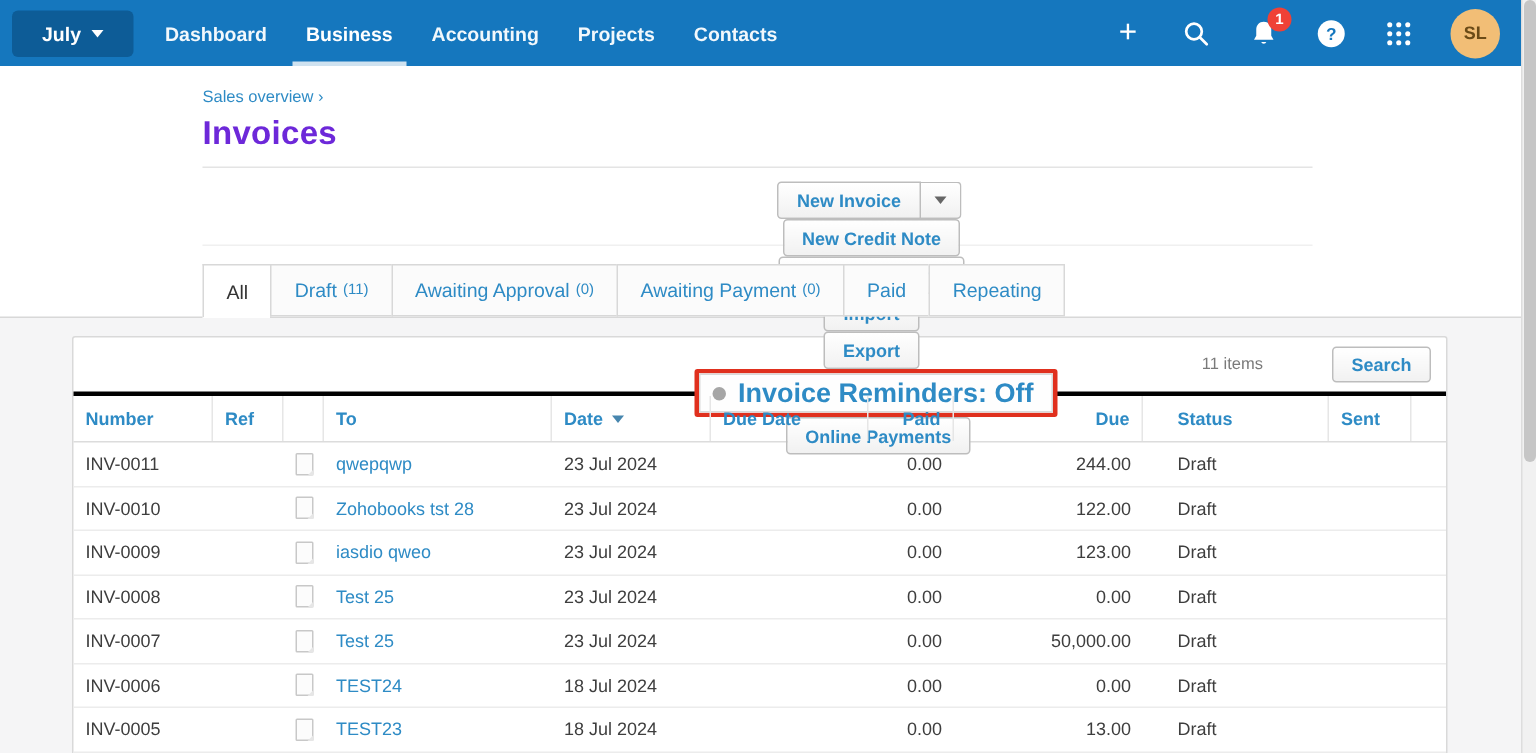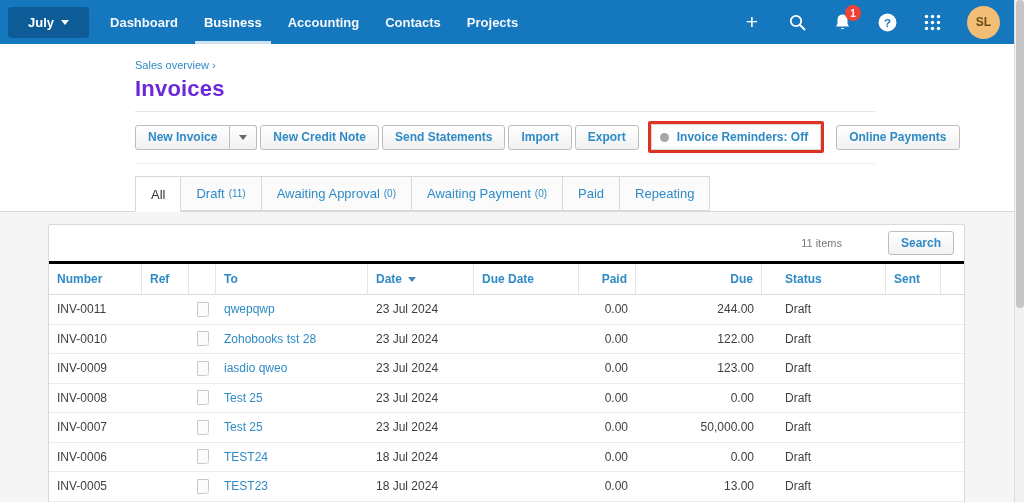--- a/index.html
+++ b/index.html
@@ -33,29 +33,29 @@
   .nav-ic{width:20px;height:20px;display:flex;align-items:center;justify-content:center;position:relative;cursor:pointer;}
   .plus-glyph{color:#fff;font-size:21px;font-weight:normal;line-height:18px;}
   .badge{position:absolute;top:-7px;right:-9px;min-width:16px;height:16px;border-radius:8px;background:var(--badge_red);color:#fff;font-size:10px;font-weight:bold;display:flex;align-items:center;justify-content:center;padding:0 4px;}
   .avatar{width:33px;height:33px;border-radius:50%;background:var(--avatar_bg);color:var(--avatar_text);font-size:12px;font-weight:bold;display:flex;align-items:center;justify-content:center;cursor:pointer;}
 
   
   .content-head{padding:11px 0 0 135px;}
   .breadcrumb{font-size:11px;color:var(--link_blue);cursor:pointer;display:inline-block;}
   .page-title{font-size:22px;font-weight:bold;color:#6d28d9;margin:3px 0 0 0;letter-spacing:0.2px;}
   .rule{width:740px;height:1px;background:#E4E4E4;margin-top:9px;}
-  .toolbar{display:flex;align-items:center;margin-top:9px;height:32px;}
+  .toolbar{display:flex;align-items:center;margin-top:9px;height:32px;flex-direction:column;}
   .btn{background:linear-gradient(#FFFFFF,#F1F1F1);border:1px solid #BDBDBD;border-radius:3px;color:var(--link_blue);font-weight:bold;font-size:12px;padding:5px 12px;height:25px;display:inline-flex;align-items:center;cursor:pointer;font-family:inherit;white-space:nowrap;}
   .btn + .btn, .split + .btn{margin-left:3px;}
   .split{display:inline-flex;}
   .split .btn{border-radius:3px 0 0 3px;}
   .split .btn-caret{background:linear-gradient(#FFFFFF,#F1F1F1);border:1px solid #BDBDBD;border-left:none;border-radius:0 3px 3px 0;width:27px;height:25px;display:flex;align-items:center;justify-content:center;cursor:pointer;}
   .split .btn-caret .caret{border-top-color:#666;}
   .annotation{border:3px solid var(--annotation_red);border-radius:2px;margin-left:9px;display:inline-flex;}
-  .reminders-btn{background:#FEFEFE;border:1px solid #D9D9D9;color:var(--link_blue);font-weight:bold;font-size:12px;height:26px;padding:0 12px 0 8px;display:inline-flex;align-items:center;gap:8px;cursor:pointer;font-family:inherit;white-space:nowrap;}
+  .reminders-btn{background:#FEFEFE;border:1px solid #D9D9D9;color:var(--link_blue);font-weight:bold;font-size:18px;height:26px;padding:0 12px 0 8px;display:inline-flex;align-items:center;gap:8px;cursor:pointer;font-family:inherit;white-space:nowrap;}
   .dot-ic{width:9px;height:9px;border-radius:50%;background:#A6A6A6;display:inline-block;}
   .annotation + .btn{margin-left:12px;}
   .rule2{width:740px;height:1px;background:#F0F0F0;margin-top:10px;}
 
   
   .tabbar{display:flex;align-items:stretch;height:36px;margin-top:12px;padding-left:135px;border-bottom:1px solid var(--border_gray);}
   .tab{display:flex;align-items:center;gap:4px;padding:0 15px;font-size:13px;color:var(--link_blue);background:#FBFBFB;border:1px solid var(--border_gray);border-right:none;cursor:pointer;}
   .tab:last-child{border-right:1px solid var(--border_gray);}
   .tab .count{font-size:10px;color:var(--link_blue);}
   .tab.active{background:#fff;color:#333;font-weight:normal;margin-bottom:-1px;border-bottom:1px solid #fff;z-index:2;}
@@ -97,24 +97,24 @@
     <div class="nav-item">
         <span>Dashboard</span>
       </div>
     <div class="nav-item active">
         <span>Business</span>
       </div>
     <div class="nav-item">
         <span>Accounting</span>
       </div>
     <div class="nav-item">
+        <span>Projects</span>
+      </div>
+    <div class="nav-item">
         <span>Contacts</span>
-      </div>
-    <div class="nav-item">
-        <span>Projects</span>
       </div>
   </div>
   <div class="nav-right">
     <div class="nav-ic">
         <span class="plus-glyph">+</span>
       </div>
     <div class="nav-ic">
       <svg width="17" height="17" viewBox="0 0 17 17">
           <circle cx="7" cy="7" r="5.2" fill="none" stroke="#fff" stroke-width="1.8"></circle>
           <line x1="11" y1="11" x2="15.5" y2="15.5" stroke="#fff" stroke-width="1.8" stroke-linecap="round"></line>

